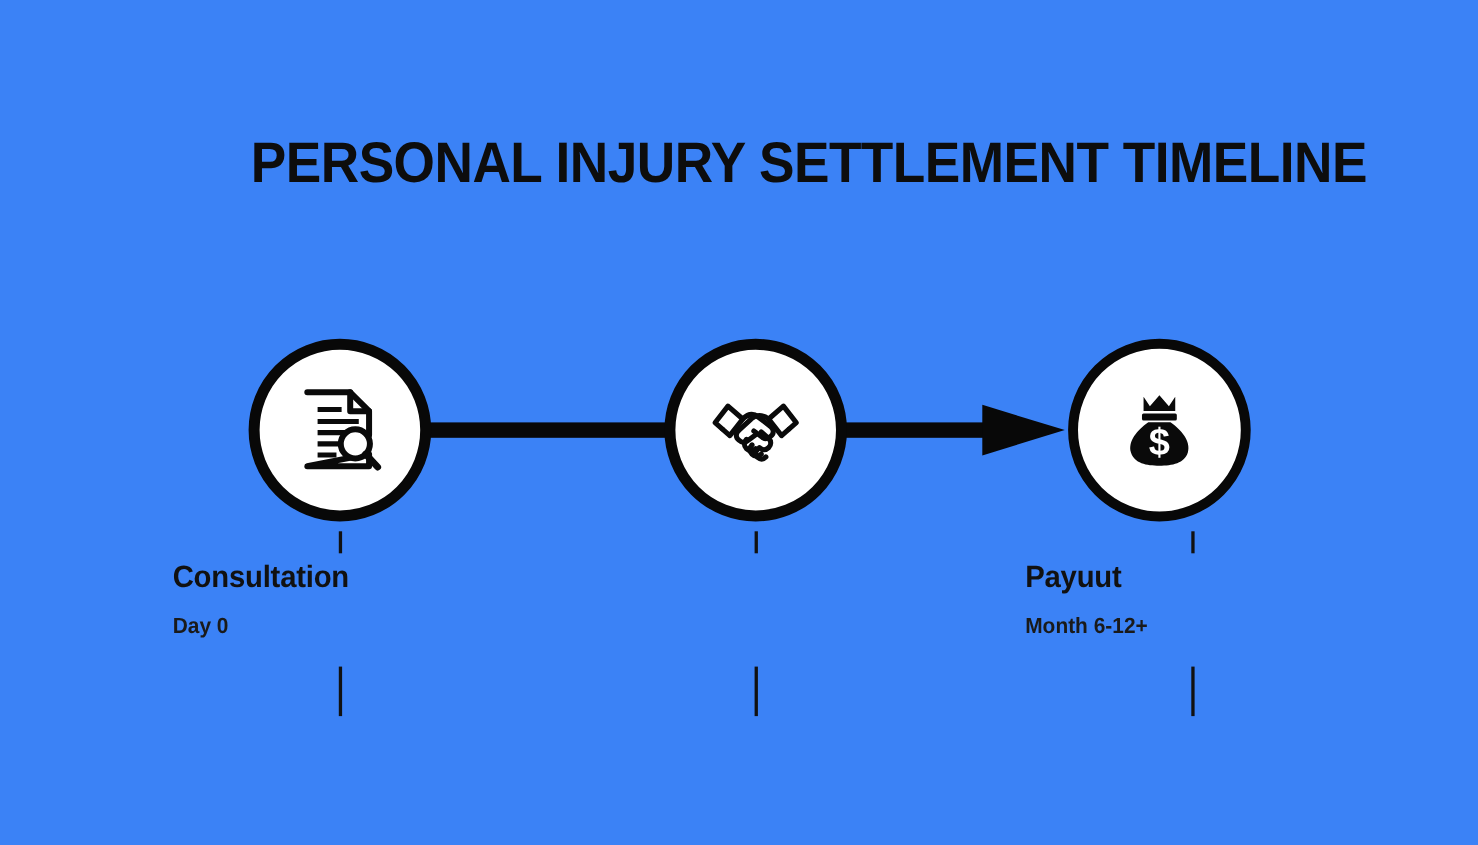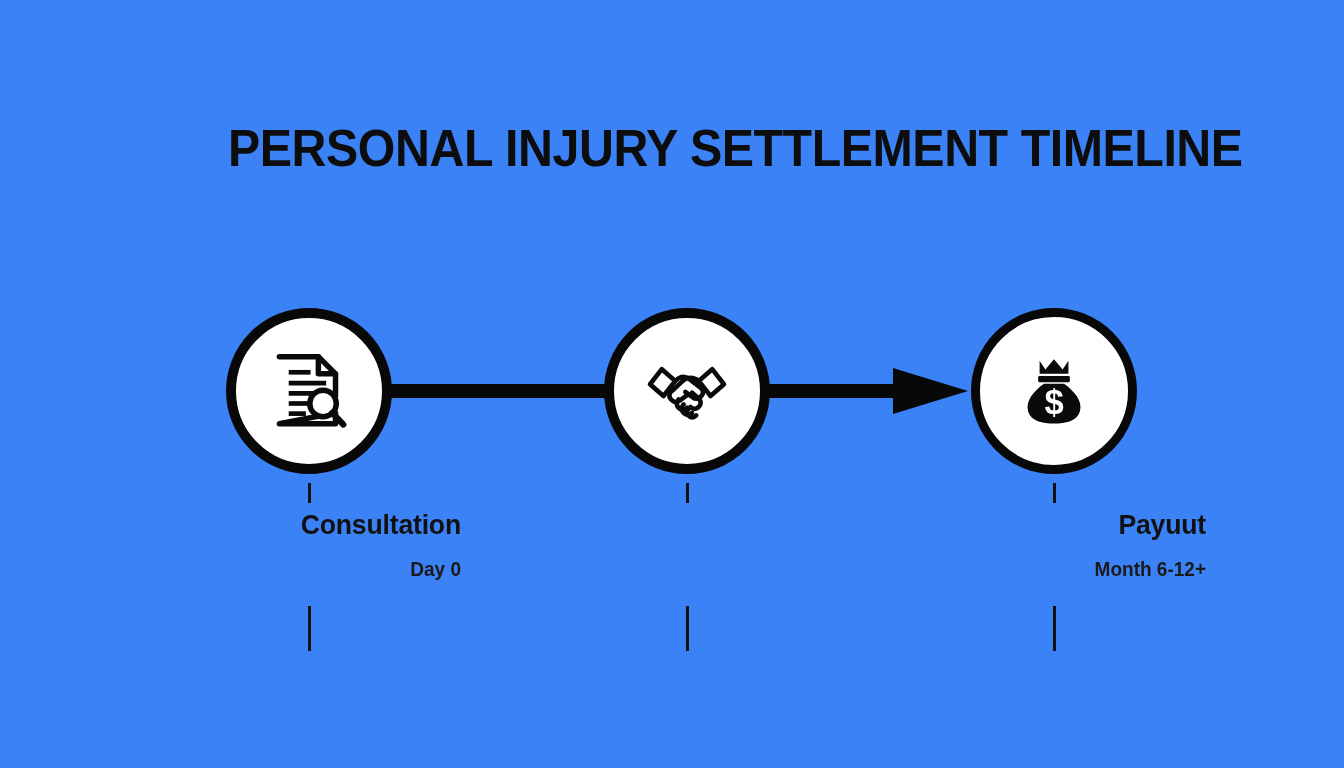--- a/index.html
+++ b/index.html
@@ -110,21 +110,21 @@
     margin-left: -1px;
   }
   .tick-upper { top: 483px; height: 20px; }
   .tick-lower { top: 606px; height: 45px; }
 
   .caption {
     position: absolute;
     top: 508px;
     width: 320px;
     margin-left: -160px;
-    text-align: right;
+    text-align: left;
   }
   .caption-label {
     font-family: "Liberation Sans Narrow", "Liberation Sans", "DejaVu Sans", sans-serif;
     font-size: 28px;
     line-height: 34px;
     font-weight: 700;
     color: #111111;
     transform: scaleX(0.95);
     letter-spacing: -0.2px;
   }
@@ -133,21 +133,21 @@
     font-family: "Liberation Sans Narrow", "Liberation Sans", "DejaVu Sans", sans-serif;
     font-size: 20px;
     line-height: 24px;
     font-weight: 700;
     color: #1a1a1a;
     transform: scaleX(0.95);
   }
 
   .col-1 { left: 309px; }
   .col-2 { left: 687px; }
-  .col-3 { left: 1054px; }
+  .col-3 { left: 1084px; }
 </style>
 </head>
 <body>
 
 <div id="canvas">
 
   <div id="page-title">PERSONAL INJURY SETTLEMENT TIMELINE</div>
 
   <div id="timeline">
 

